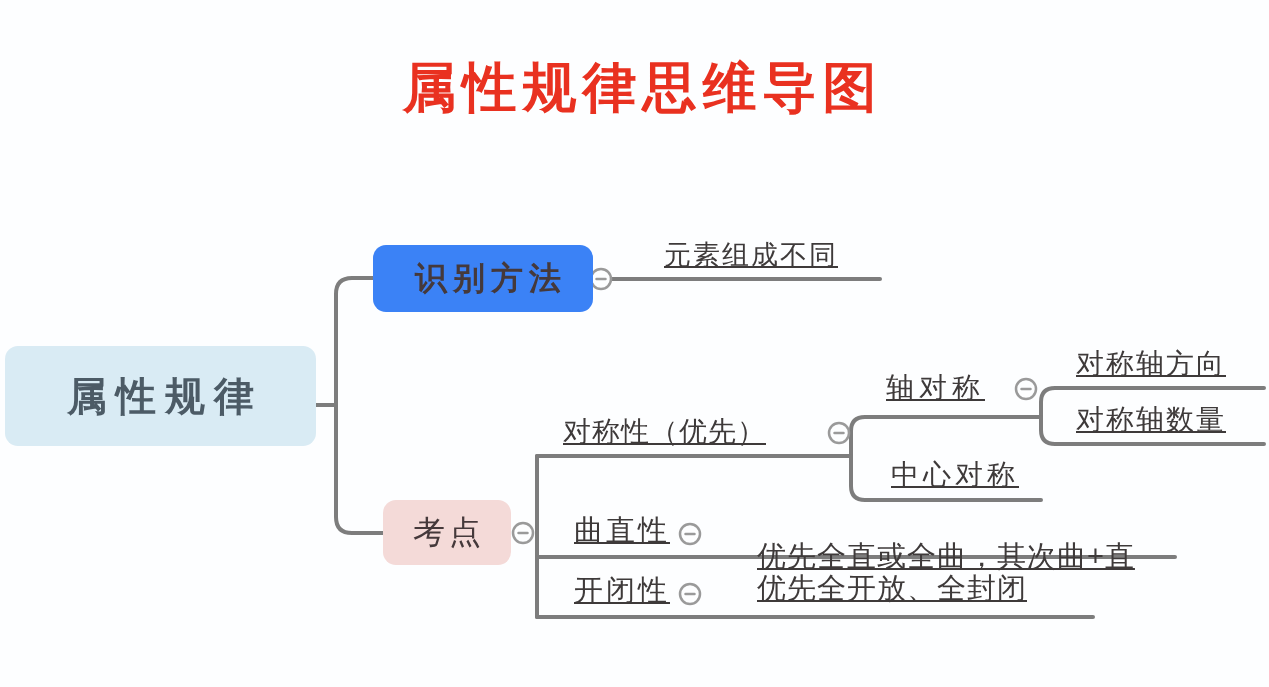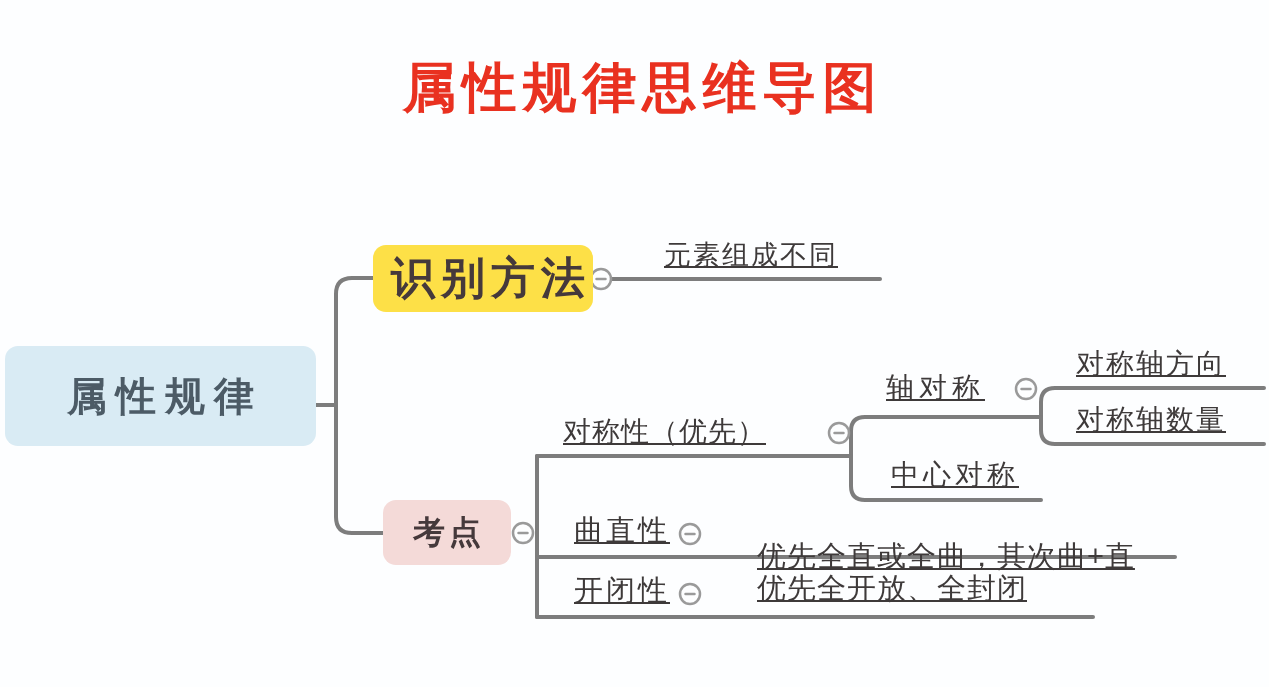--- a/index.html
+++ b/index.html
@@ -23,26 +23,26 @@
     white-space:nowrap; color:#45393b;
   }
   .box { border-radius:13px; }
   .root {
     left:5px; top:346px; width:311px; height:100px;
     background:#d9ebf4; font-size:40px; font-weight:600;
     color:#4c5b66; letter-spacing:9px; padding-left:9px; box-sizing:border-box;
   }
   .recognition {
     left:373px; top:245px; width:220px; height:67px;
-    background:#fde047; font-size:44px; font-weight:600; letter-spacing:6px;
+    background:#3b82f6; font-size:32px; font-weight:600; letter-spacing:6px;
     padding-left:16px; box-sizing:border-box;
   }
   .keypoints {
     left:383px; top:500px; width:128px; height:65px;
-    background:#f4dad8; font-size:32px; font-weight:700; letter-spacing:4px;
+    background:#f4dad8; font-size:32px; font-weight:400; letter-spacing:4px;
     padding-left:4px; box-sizing:border-box;
   }
 
   .label { position:absolute; color:#3e3a3a; white-space:nowrap; font-weight:500;text-decoration:underline; }
   .lbl-recognition-child { left:622px; top:237px; width:258px; text-align:center; font-size:27px; letter-spacing:2px; }
   .lbl-symmetry        { left:563px;  top:413px; font-size:28px; letter-spacing:1px; }
   .lbl-axial           { left:886px;  top:369px; font-size:28px; letter-spacing:5px; }
   .lbl-axial-direction { left:1076px; top:345px; font-size:28px; letter-spacing:2px; }
   .lbl-axial-count     { left:1076px; top:401px; font-size:28px; letter-spacing:2px; }
   .lbl-central         { left:891px;  top:456px; font-size:28px; letter-spacing:4px; }

